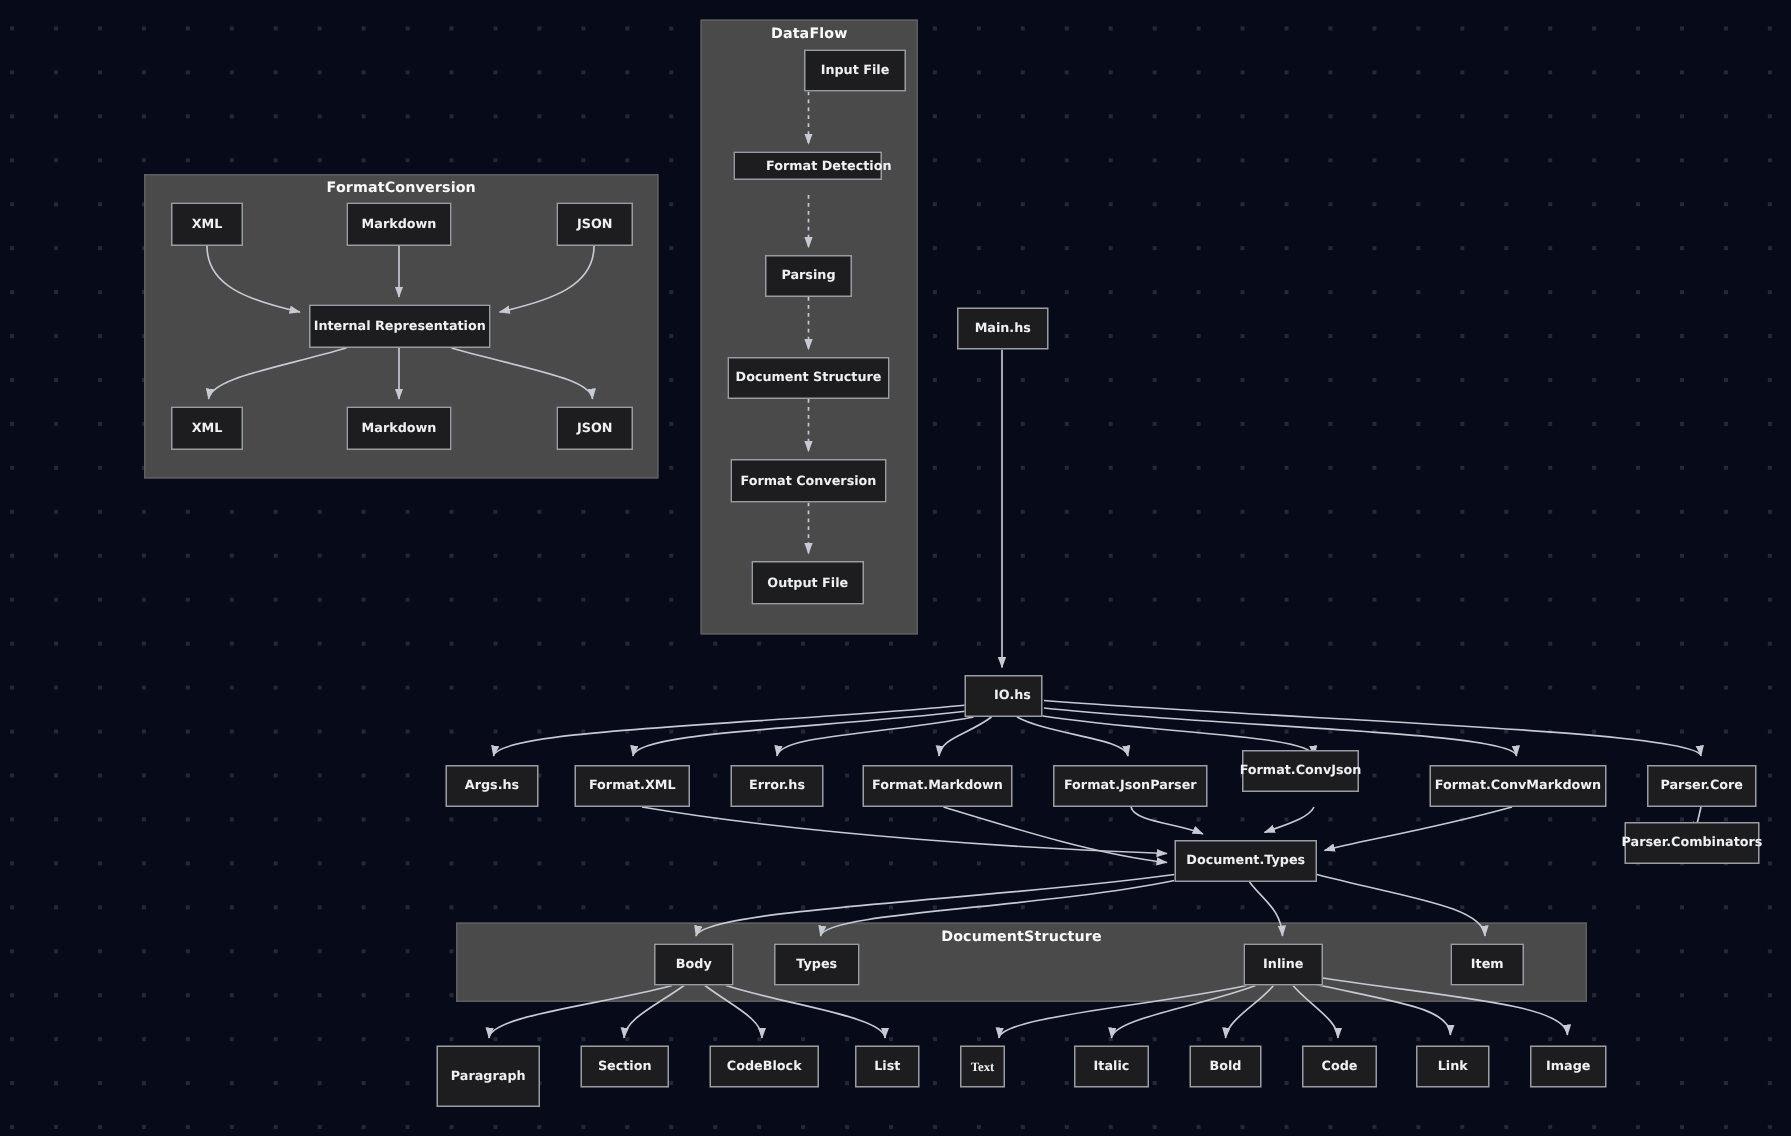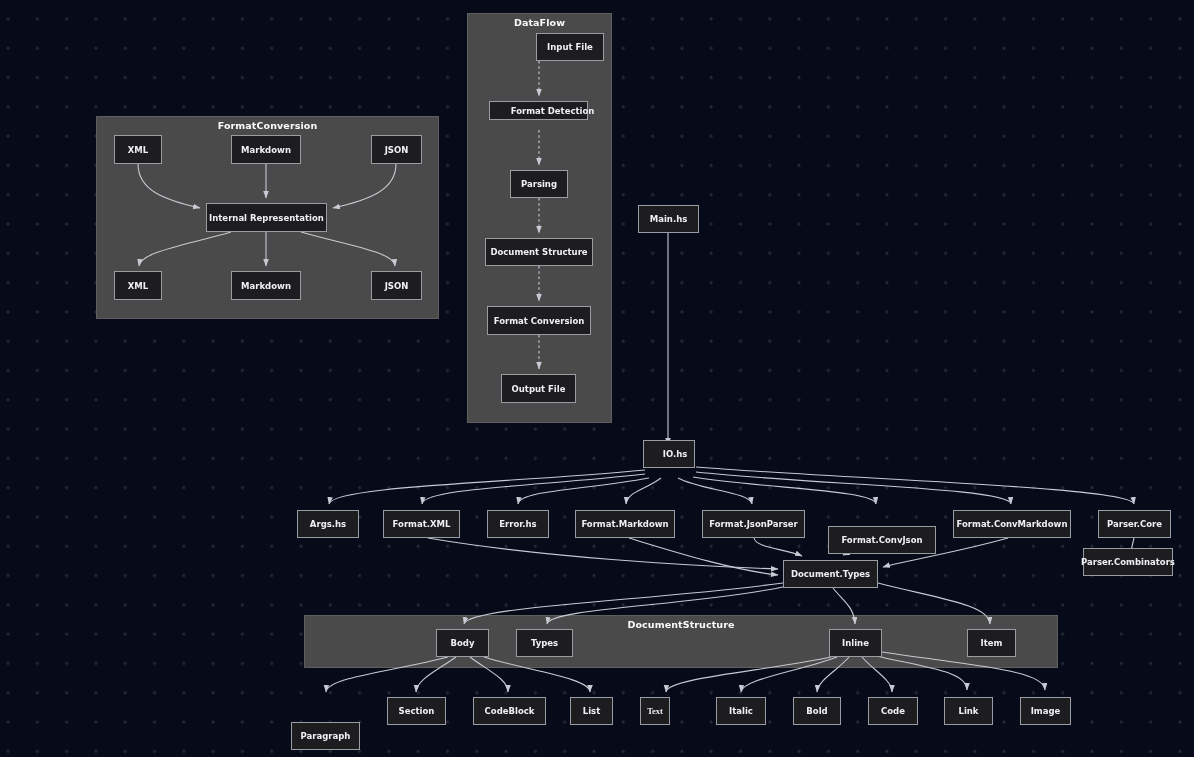--- a/index.html
+++ b/index.html
@@ -96,36 +96,36 @@
       <div class="node" style="left: 114px; top: 271px; width: 48px; height: 29px;">XML</div>
       <div class="node" style="left: 231px; top: 271px; width: 70px; height: 29px;">Markdown</div>
       <div class="node" style="left: 371px; top: 271px; width: 51px; height: 29px;">JSON</div>
       <div class="node" style="left: 505px; top: 33px; width: 68px; height: 28px; margin-left: 31px;">Input File</div>
       <div class="node" style="left: 489px; top: 101px; width: 99px; height: 19px; padding-left: 28px;">Format Detection</div>
       <div class="node" style="left: 510px; top: 170px; width: 58px; height: 28px;">Parsing</div>
       <div class="node" style="left: 485px; top: 238px; width: 108px; height: 28px;">Document Structure</div>
       <div class="node" style="left: 487px; top: 306px; width: 104px; height: 29px;">Format Conversion</div>
       <div class="node" style="left: 501px; top: 374px; width: 75px; height: 29px;">Output File</div>
       <div class="node" style="left: 638px; top: 205px; width: 61px; height: 28px;">Main.hs</div>
-      <div class="node" style="left: 643px; top: 440px; width: 52px; height: 28px; padding-left: 12px;">IO.hs</div>
+      <div class="node" style="left: 643px; top: 450px; width: 52px; height: 28px; padding-left: 12px;">IO.hs</div>
       <div class="node" style="left: 297px; top: 510px; width: 62px; height: 28px;">Args.hs</div>
       <div class="node" style="left: 383px; top: 510px; width: 77px; height: 28px;">Format.XML</div>
       <div class="node" style="left: 487px; top: 510px; width: 62px; height: 28px;">Error.hs</div>
       <div class="node" style="left: 575px; top: 510px; width: 100px; height: 28px;">Format.Markdown</div>
       <div class="node" style="left: 702px; top: 510px; width: 103px; height: 28px;">Format.JsonParser</div>
-      <div class="node" style="left: 828px; top: 526px; width: 108px; height: 28px;">Format.ConvJson</div>
+      <div class="node" style="left: 828px; top: 500px; width: 78px; height: 28px;">Format.ConvJson</div>
       <div class="node" style="left: 953px; top: 510px; width: 118px; height: 28px;">Format.ConvMarkdown</div>
       <div class="node" style="left: 1098px; top: 510px; width: 73px; height: 28px;">Parser.Core</div>
       <div class="node" style="left: 783px; top: 560px; width: 95px; height: 28px;">Document.Types</div>
       <div class="node" style="left: 1083px; top: 548px; width: 90px; height: 28px;">Parser.Combinators</div>
       <div class="node" style="left: 436px; top: 629px; width: 53px; height: 28px;">Body</div>
       <div class="node" style="left: 516px; top: 629px; width: 57px; height: 28px;">Types</div>
       <div class="node" style="left: 829px; top: 629px; width: 53px; height: 28px;">Inline</div>
       <div class="node" style="left: 967px; top: 629px; width: 49px; height: 28px;">Item</div>
-      <div class="node" style="left: 291px; top: 722px; width: 69px; height: 28px;">Paragraph</div>
+      <div class="node" style="left: 291px; top: 697px; width: 69px; height: 41px;">Paragraph</div>
       <div class="node" style="left: 387px; top: 697px; width: 59px; height: 28px;">Section</div>
       <div class="node" style="left: 473px; top: 697px; width: 73px; height: 28px;">CodeBlock</div>
       <div class="node" style="left: 570px; top: 697px; width: 43px; height: 28px;">List</div>
       <div class="node" style="left: 640px; top: 697px; width: 30px; height: 28px; font-family: Liberation Serif, serif;">Text</div>
       <div class="node" style="left: 716px; top: 697px; width: 50px; height: 28px;">Italic</div>
       <div class="node" style="left: 793px; top: 697px; width: 48px; height: 28px;">Bold</div>
       <div class="node" style="left: 868px; top: 697px; width: 50px; height: 28px;">Code</div>
       <div class="node" style="left: 944px; top: 697px; width: 49px; height: 28px;">Link</div>
       <div class="node" style="left: 1020px; top: 697px; width: 51px; height: 28px;">Image</div>
     </div>

